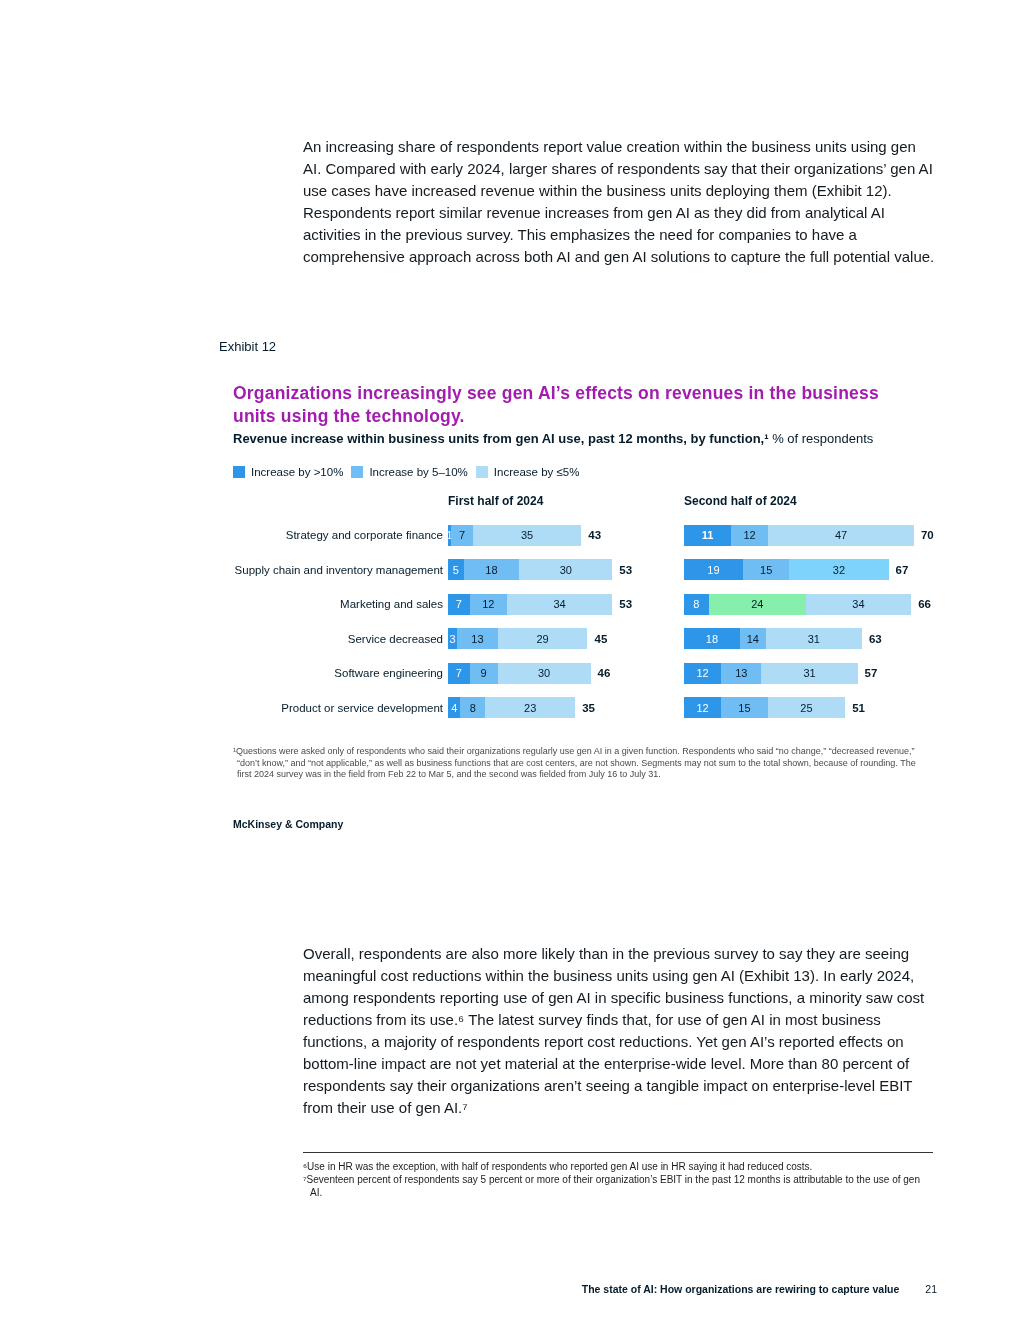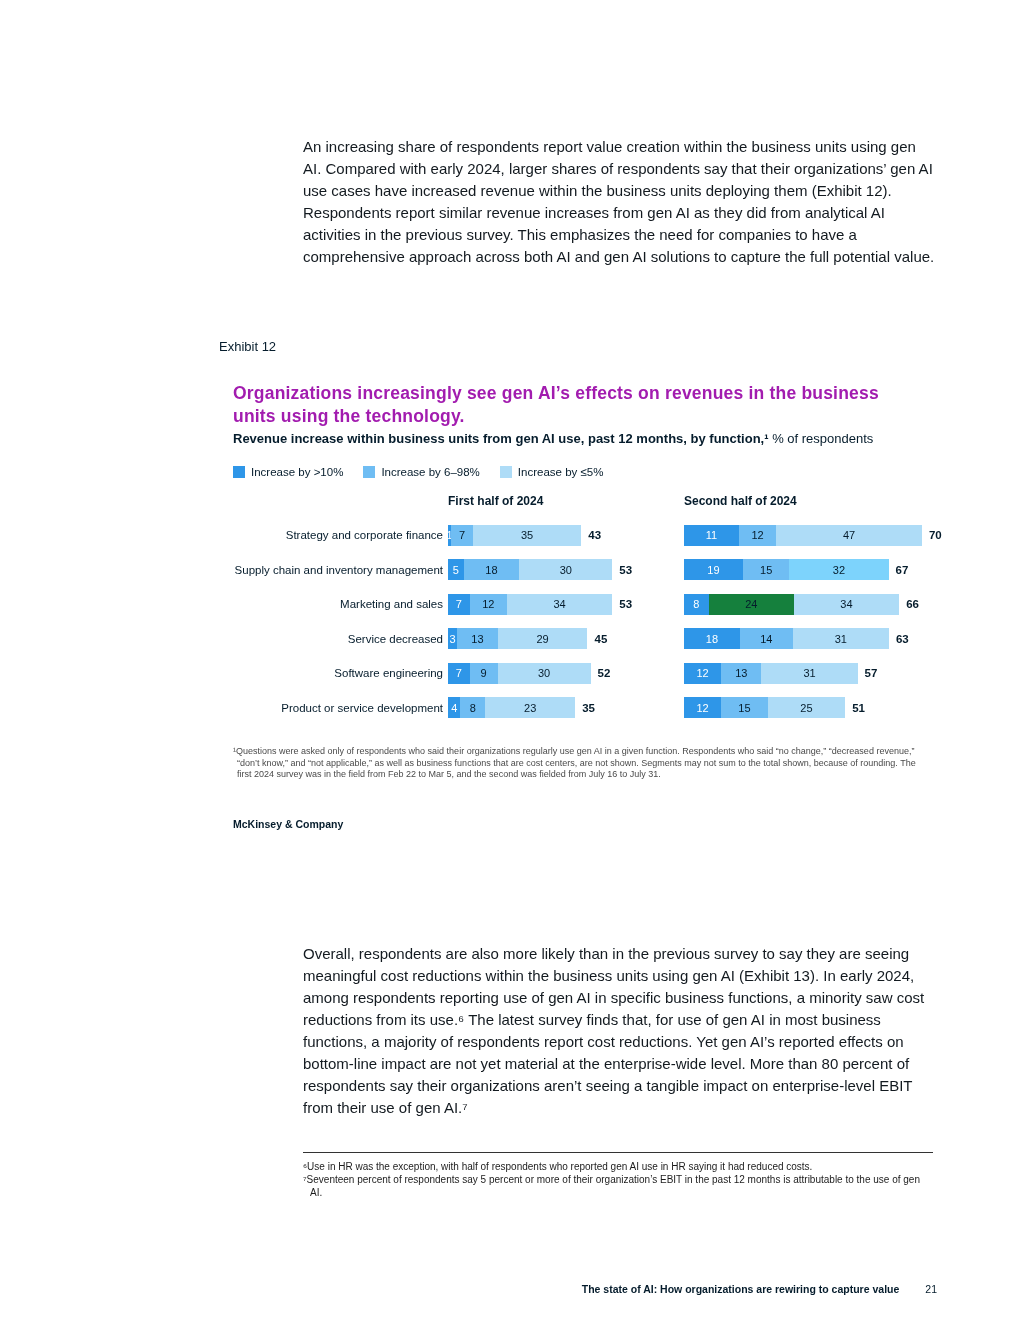--- a/index.html
+++ b/index.html
@@ -8,21 +8,21 @@
 
   .intro { position:absolute; left:303px; top:121px; width:632px; font-size:15px; line-height:22px; color:#131a20; }
 
   .exhibit-label { position:absolute; left:219px; top:339px; font-size:13px; color:#051C2C; }
 
   .exhibit-title { position:absolute; left:233px; top:367px; width:660px; font-size:17.5px; font-weight:bold; line-height:23px; color:#a21caf; letter-spacing:0.2px; }
 
   .subtitle { position:absolute; left:233px; top:431px; width:700px; font-size:13px; color:#051C2C; }
   .subtitle .bold { font-weight:bold; }
 
-  .legend { position:absolute; left:233px; top:466px; display:flex; gap:20px; align-items:center; font-size:11.5px; color:#051C2C; }
+  .legend { position:absolute; left:233px; top:466px; display:flex; gap:8px; align-items:center; font-size:11.5px; color:#051C2C; }
   .legend-item { display:flex; align-items:center; }
   .legend-swatch { width:12px; height:12px; margin-right:6px; }
 
   .chart { position:absolute; left:233px; top:492px; width:740px; }
   .group-headers { position:relative; height:26px; font-weight:bold; font-size:12px; color:#051C2C; }
   .gh0 { position:absolute; left:215px; top:2px; }
   .gh1 { position:absolute; left:451px; top:2px; }
   .chart-rows { position:relative; }
   .chart-row { position:relative; height:34.5px; }
   .row-label { position:absolute; left:0; top:0; width:210px; text-align:right; font-size:11.5px; color:#051C2C; line-height:34.5px; white-space:nowrap; }
@@ -64,21 +64,21 @@
     <span class="bold">Revenue increase within business units from gen AI use, past 12 months, by function,¹</span><span> % of respondents</span>
   </div>
 
   <div class="legend">
       <div class="legend-item">
         <div class="legend-swatch" style="background: rgb(46, 150, 232);"></div>
         <div class="legend-label">Increase by &gt;10%</div>
       </div>
       <div class="legend-item">
         <div class="legend-swatch" style="background: rgb(111, 189, 243);"></div>
-        <div class="legend-label">Increase by 6–98%</div>
+        <div class="legend-label">Increase by 5–10%</div>
       </div>
       <div class="legend-item">
         <div class="legend-swatch" style="background: rgb(174, 220, 247);"></div>
         <div class="legend-label">Increase by ≤5%</div>
       </div>
     </div>
 
   <div class="chart">
     <div class="group-headers">
       <div class="gh0">First half of 2024</div>
@@ -93,21 +93,21 @@
             </div>
             <div class="segment" style="width: 21.7px; background: rgb(111, 189, 243);">
               <span class="seg-val" style="color: rgb(5, 28, 44);">7</span>
             </div>
             <div class="segment" style="width: 108.5px; background: rgb(174, 220, 247);">
               <span class="seg-val" style="color: rgb(5, 28, 44);">35</span>
             </div>
             <div class="bar-total">43</div>
           </div>
           <div class="bar-zone zone1">
-            <div class="segment" style="width: 55px; background: rgb(46, 150, 232);">
+            <div class="segment" style="width: 47px; background: rgb(46, 150, 232); font-weight: bold;">
               <span class="seg-val" style="color: rgb(255, 255, 255);">11</span>
             </div>
             <div class="segment" style="width: 37.2px; background: rgb(111, 189, 243);">
               <span class="seg-val" style="color: rgb(5, 28, 44);">12</span>
             </div>
             <div class="segment" style="width: 145.7px; background: rgb(174, 220, 247);">
               <span class="seg-val" style="color: rgb(5, 28, 44);">47</span>
             </div>
             <div class="bar-total">70</div>
           </div>
@@ -150,21 +150,21 @@
             </div>
             <div class="segment" style="width: 105.4px; background: rgb(174, 220, 247);">
               <span class="seg-val" style="color: rgb(5, 28, 44);">34</span>
             </div>
             <div class="bar-total">53</div>
           </div>
           <div class="bar-zone zone1">
             <div class="segment" style="width: 24.8px; background: rgb(46, 150, 232);">
               <span class="seg-val" style="color: rgb(255, 255, 255);">8</span>
             </div>
-            <div class="segment" style="width: 85px; background: #15803d;">
+            <div class="segment" style="width: 97px; background: #86efac;">
               <span class="seg-val" style="color: rgb(5, 28, 44);">24</span>
             </div>
             <div class="segment" style="width: 105.4px; background: rgb(174, 220, 247);">
               <span class="seg-val" style="color: rgb(5, 28, 44);">34</span>
             </div>
             <div class="bar-total">66</div>
           </div>
         </div>
         <div class="chart-row">
           <div class="row-label">Service decreased</div>
@@ -177,42 +177,42 @@
             </div>
             <div class="segment" style="width: 89.9px; background: rgb(174, 220, 247);">
               <span class="seg-val" style="color: rgb(5, 28, 44);">29</span>
             </div>
             <div class="bar-total">45</div>
           </div>
           <div class="bar-zone zone1">
             <div class="segment" style="width: 55.8px; background: rgb(46, 150, 232);">
               <span class="seg-val" style="color: rgb(255, 255, 255);">18</span>
             </div>
-            <div class="segment" style="width: 53px; background: rgb(111, 189, 243);">
+            <div class="segment" style="width: 26px; background: rgb(111, 189, 243);">
               <span class="seg-val" style="color: rgb(5, 28, 44);">14</span>
             </div>
             <div class="segment" style="width: 96.1px; background: rgb(174, 220, 247);">
               <span class="seg-val" style="color: rgb(5, 28, 44);">31</span>
             </div>
             <div class="bar-total">63</div>
           </div>
         </div>
         <div class="chart-row">
           <div class="row-label">Software engineering</div>
           <div class="bar-zone zone0">
             <div class="segment" style="width: 21.7px; background: rgb(46, 150, 232);">
               <span class="seg-val" style="color: rgb(255, 255, 255);">7</span>
             </div>
             <div class="segment" style="width: 27.9px; background: rgb(111, 189, 243);">
               <span class="seg-val" style="color: rgb(5, 28, 44);">9</span>
             </div>
             <div class="segment" style="width: 93px; background: rgb(174, 220, 247);">
               <span class="seg-val" style="color: rgb(5, 28, 44);">30</span>
             </div>
-            <div class="bar-total">52</div>
+            <div class="bar-total">46</div>
           </div>
           <div class="bar-zone zone1">
             <div class="segment" style="width: 37.2px; background: rgb(46, 150, 232);">
               <span class="seg-val" style="color: rgb(255, 255, 255);">12</span>
             </div>
             <div class="segment" style="width: 40.3px; background: rgb(111, 189, 243);">
               <span class="seg-val" style="color: rgb(5, 28, 44);">13</span>
             </div>
             <div class="segment" style="width: 96.1px; background: rgb(174, 220, 247);">
               <span class="seg-val" style="color: rgb(5, 28, 44);">31</span>

